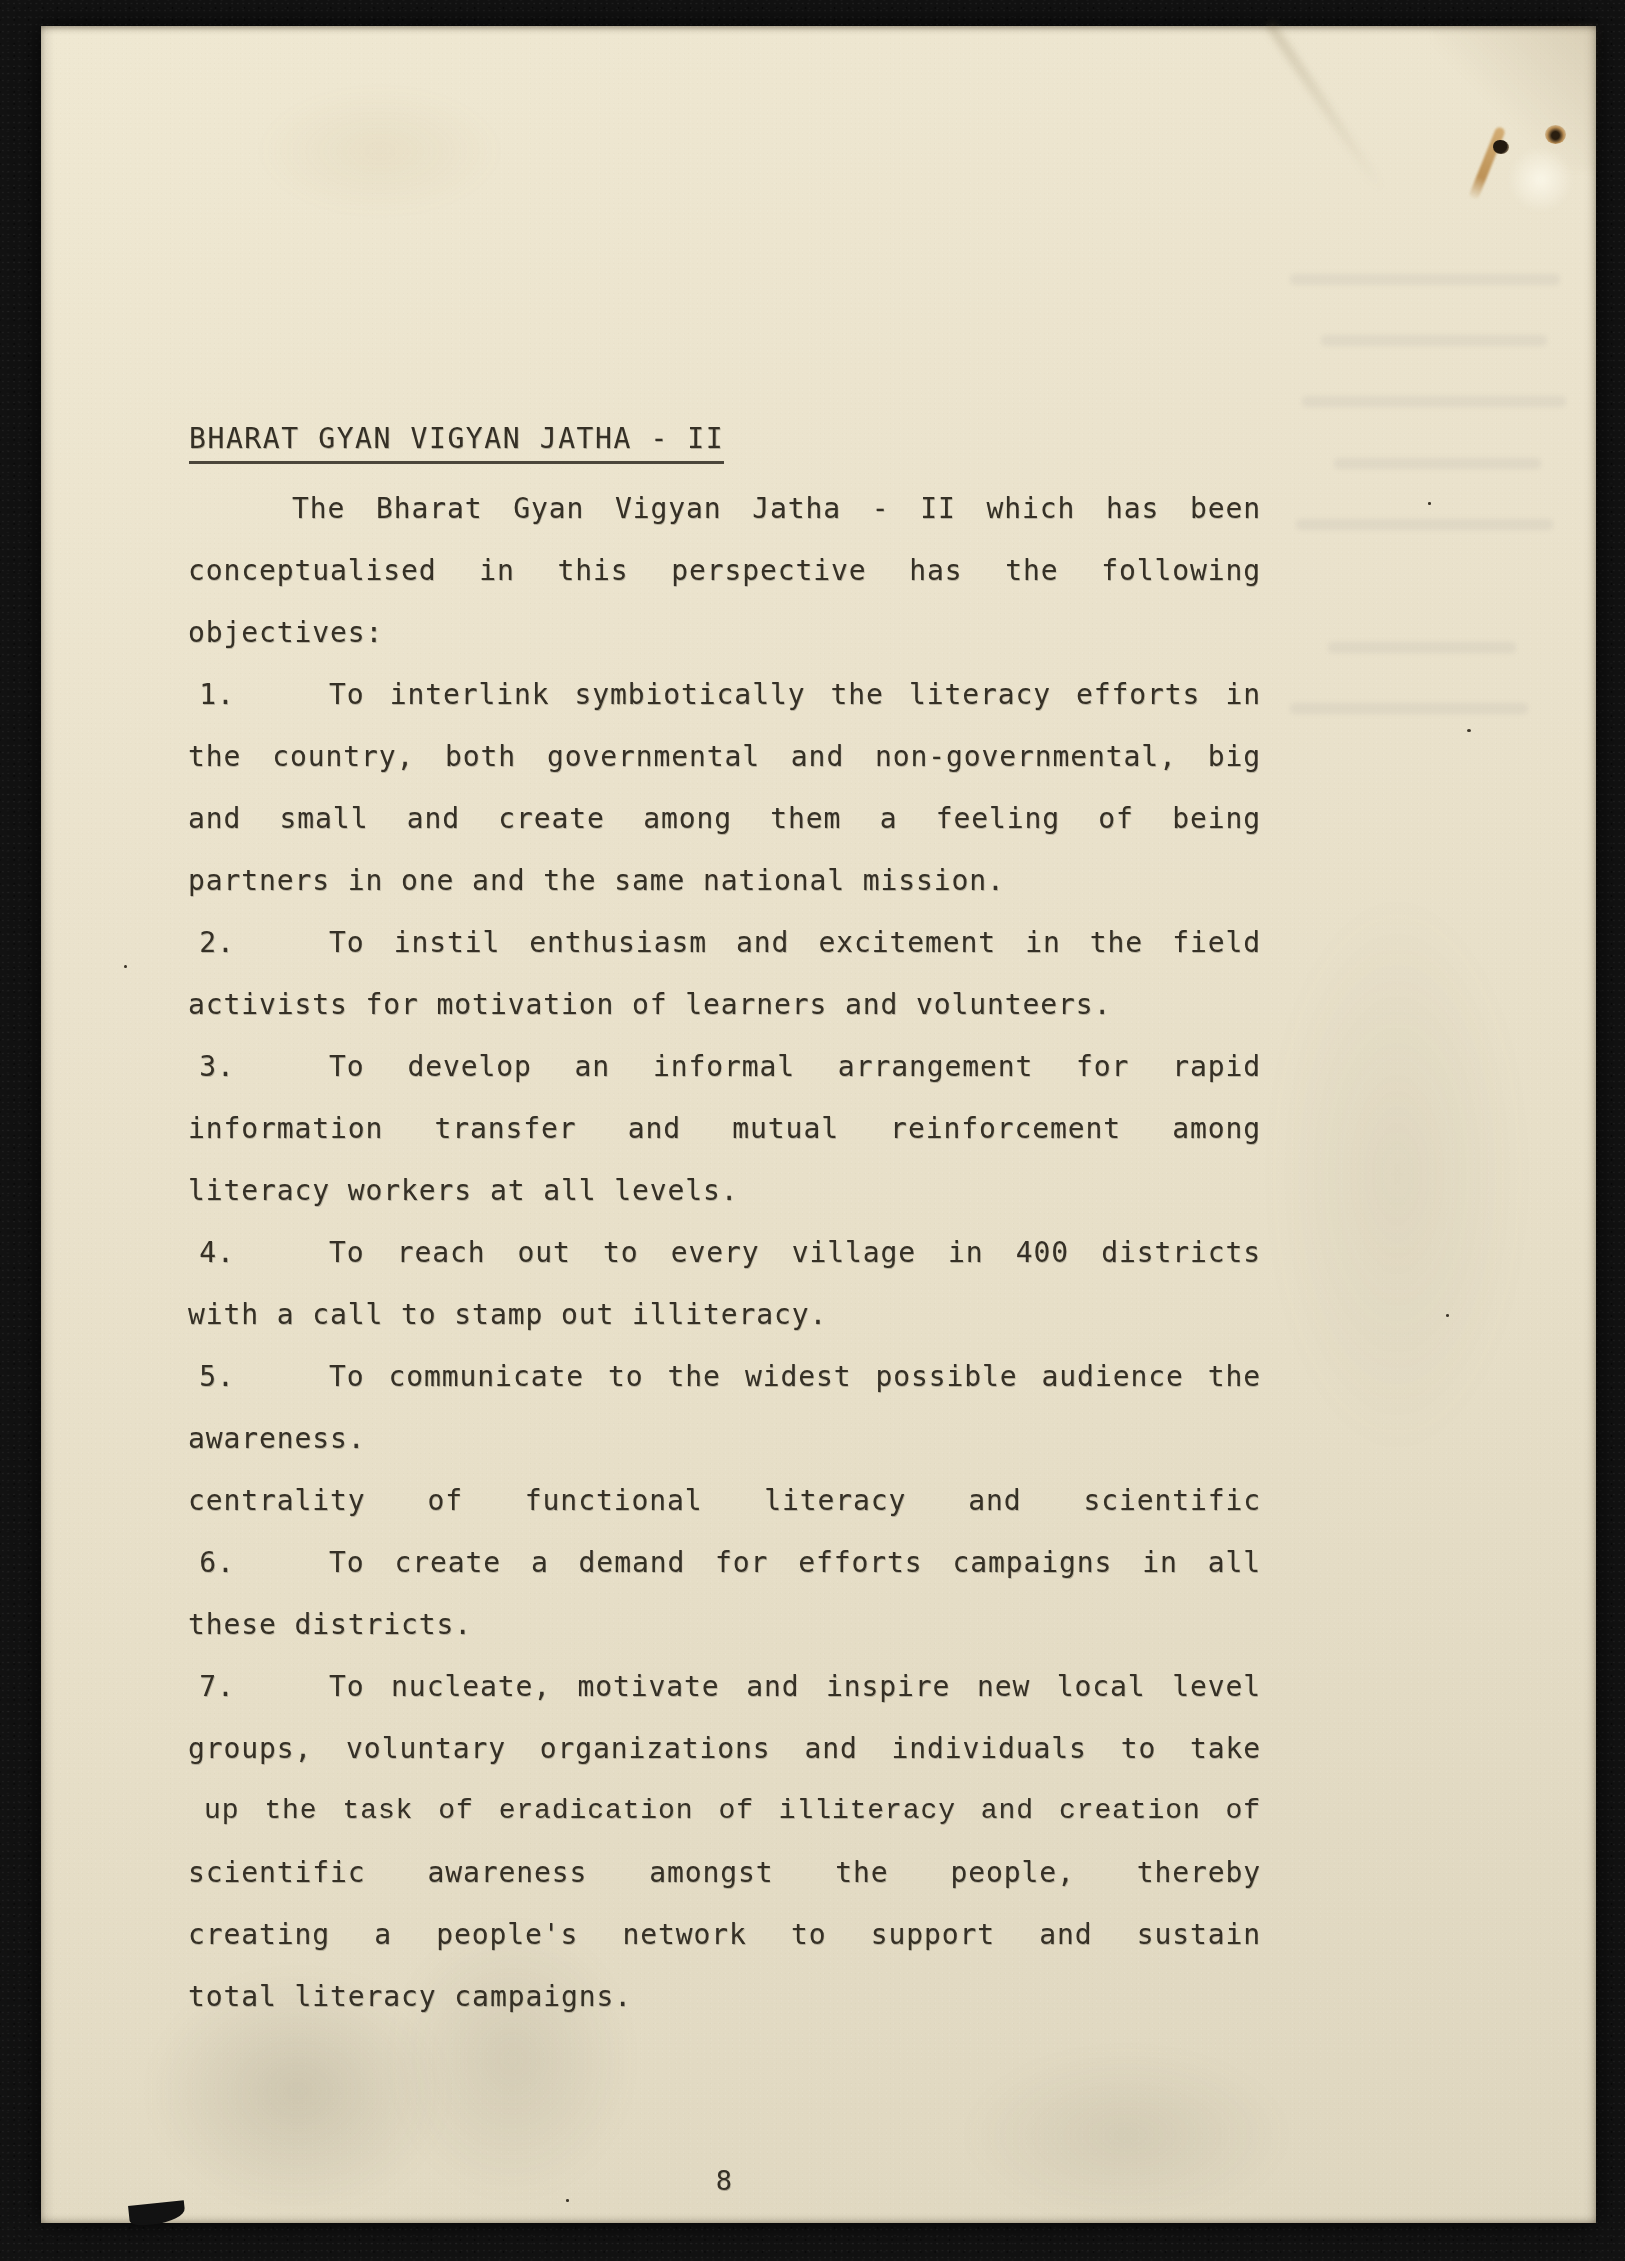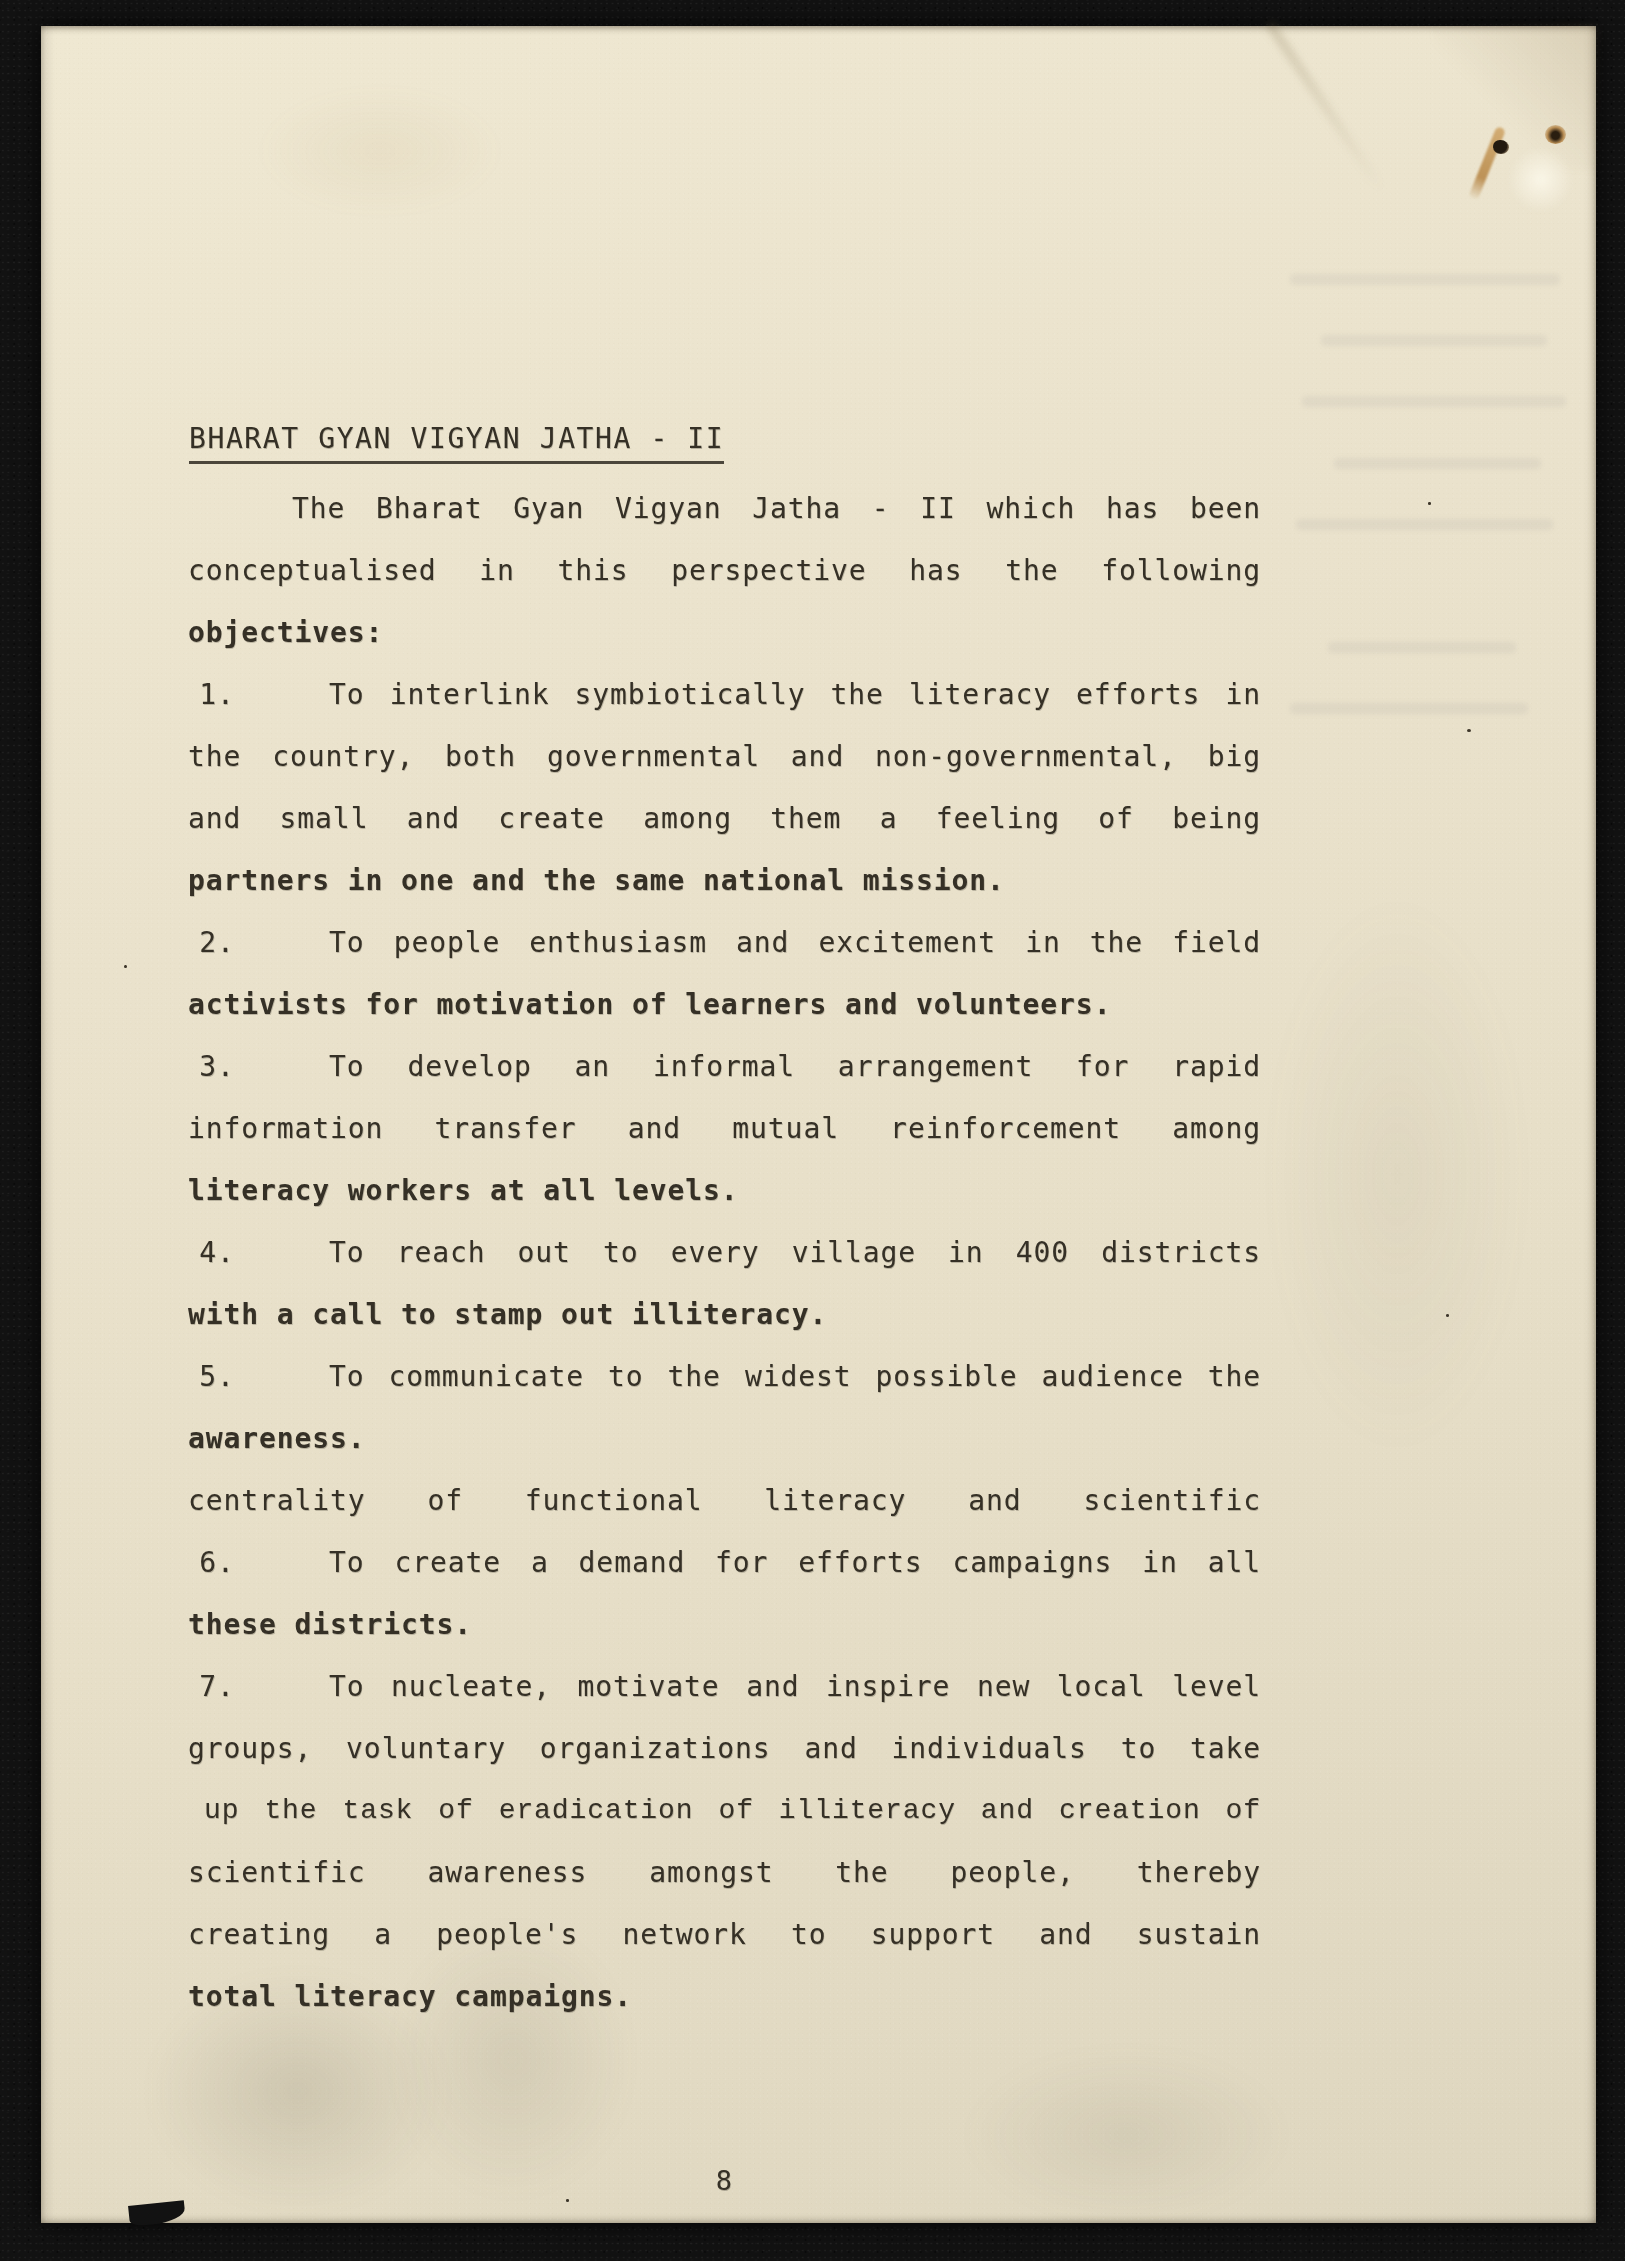--- a/index.html
+++ b/index.html
@@ -89,21 +89,20 @@
   .line .txt {
     display: block;
   }
   .line .txt.just {
     text-align: justify;
     text-align-last: justify;
   }
   .line .txt.left {
     text-align: left;
     text-align-last: left;
-    font-weight: bold;
   }
   .page-number {
     position: absolute;
     left: 147px;
     top: 2138px;
     width: 1073px;
     text-align: center;
     font-size: 27px;
     line-height: 33px;
     letter-spacing: 1.3px;
@@ -230,21 +229,21 @@
           <span class="txt just" style="margin-left: 0px;">the country, both governmental and non-governmental, big</span>
         </div>
         <div class="line">
           <span class="txt just" style="margin-left: 0px;">and small and create among them a feeling of being</span>
         </div>
         <div class="line">
           <span class="txt left" style="margin-left: 0px;">partners in one and the same national mission.</span>
         </div>
         <div class="line">
           <span class="num">2.</span>
-          <span class="txt just" style="margin-left: 141px;">To people enthusiasm and excitement in the field</span>
+          <span class="txt just" style="margin-left: 141px;">To instil enthusiasm and excitement in the field</span>
         </div>
         <div class="line">
           <span class="txt left" style="margin-left: 0px;">activists for motivation of learners and volunteers.</span>
         </div>
         <div class="line">
           <span class="num">3.</span>
           <span class="txt just" style="margin-left: 141px;">To develop an informal arrangement for rapid</span>
         </div>
         <div class="line">
           <span class="txt just" style="margin-left: 0px;">information transfer and mutual reinforcement among</span>

